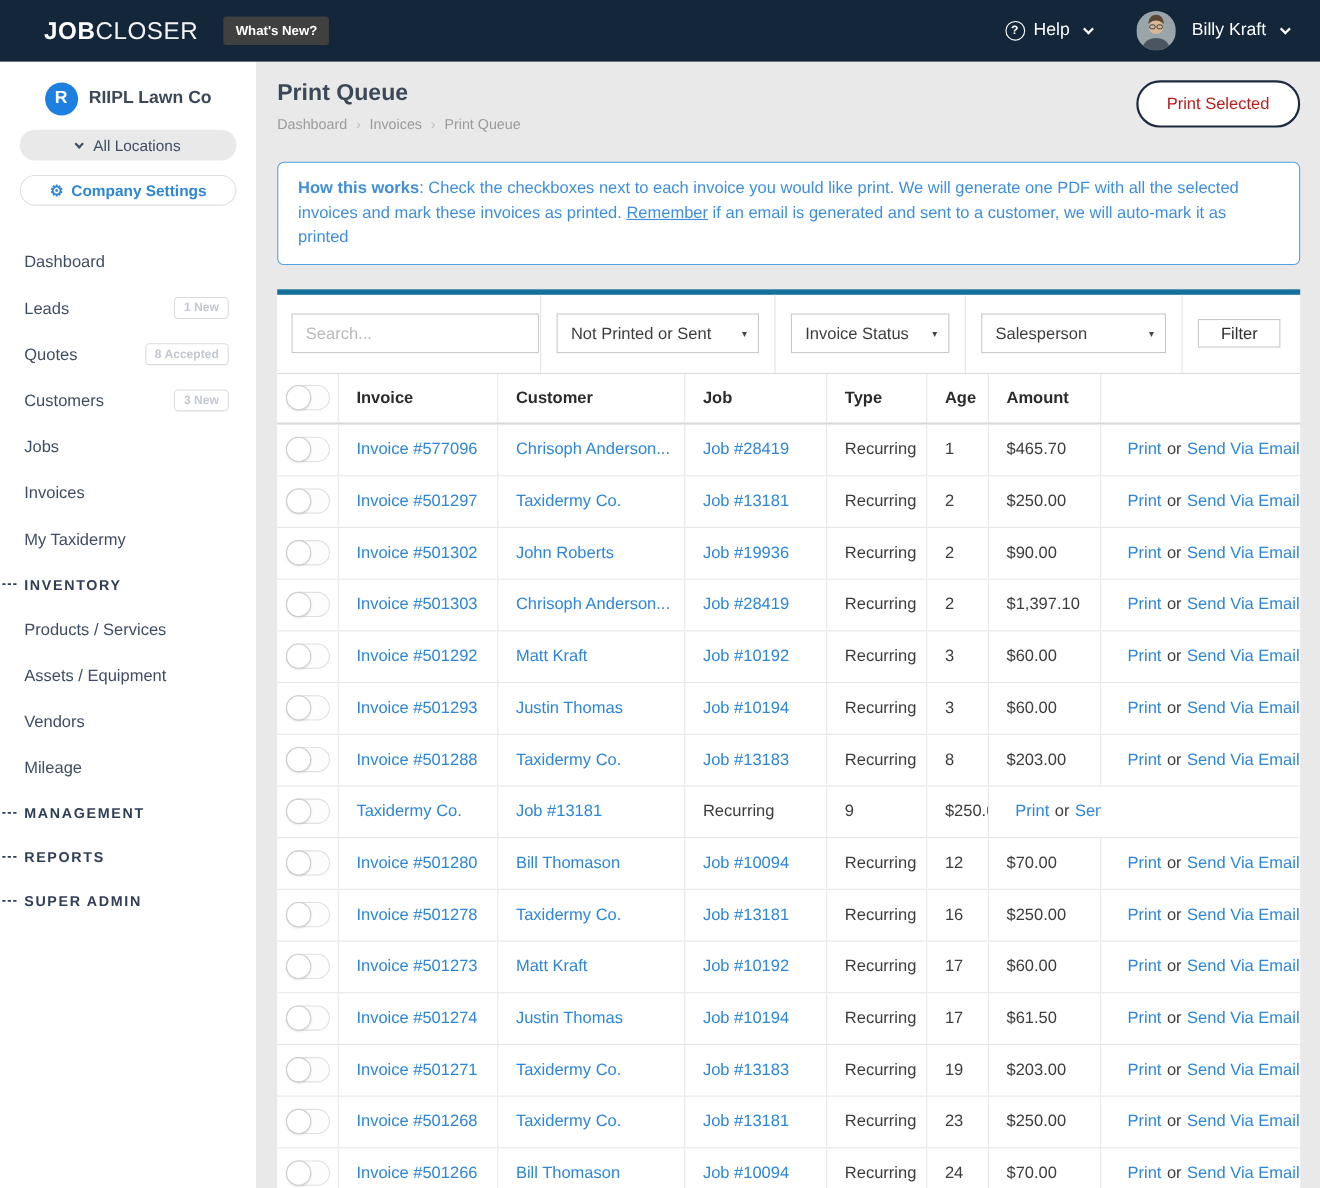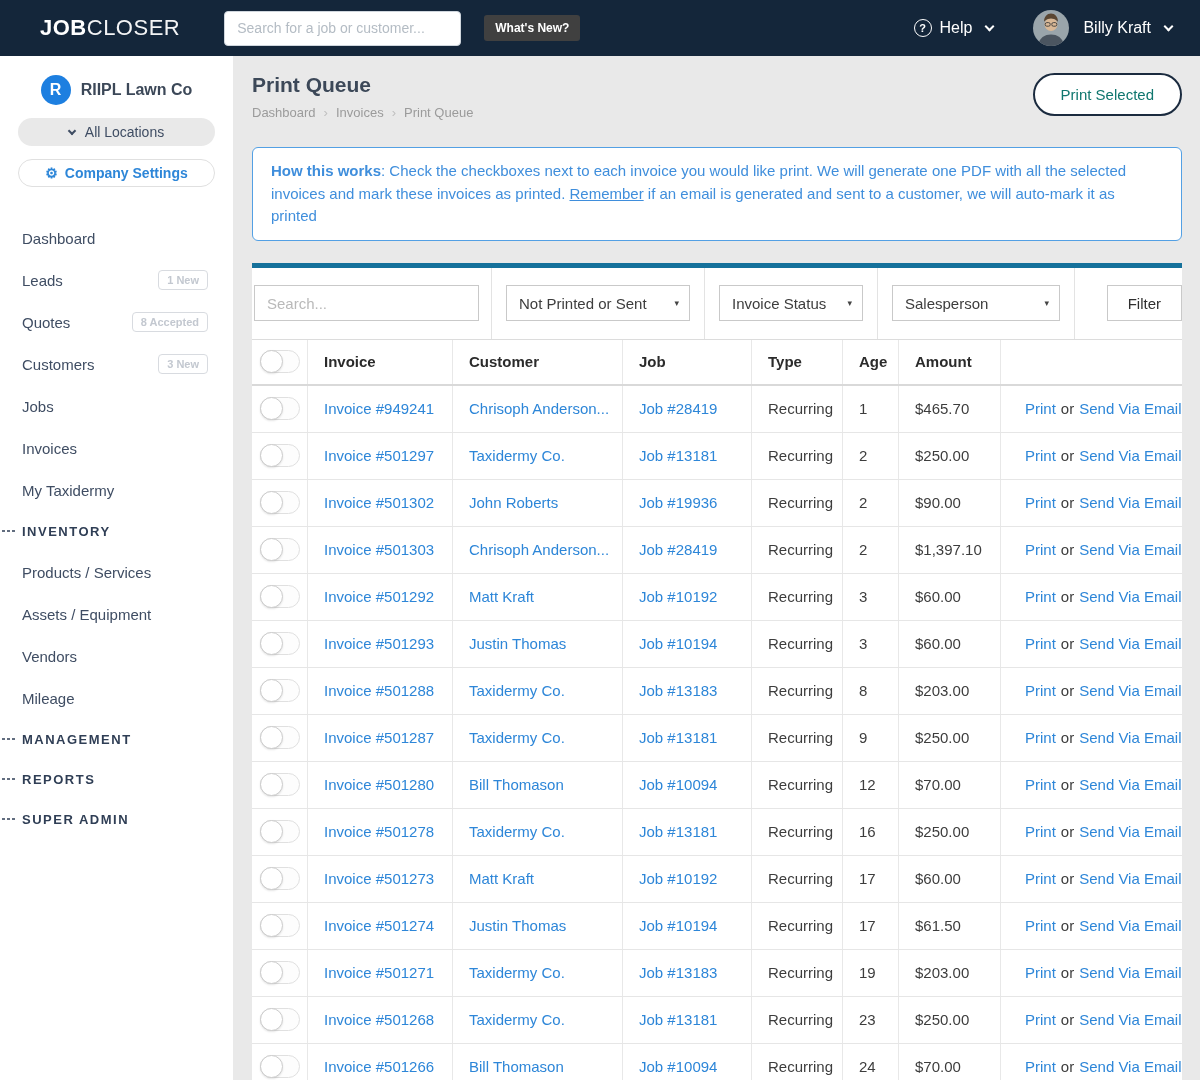--- a/index.html
+++ b/index.html
@@ -49,42 +49,42 @@
                font-weight:700; padding:3px 8px; border-radius:4px; background:#fff; }
 
   
   .main { position:absolute; top:56px; left:233px; right:0; bottom:0; background:#e9e9e9;
           padding:0 18px 0 19px; }
   .page-head { display:flex; align-items:flex-start; padding-top:17px; }
   .page-title { font-size:21px; font-weight:700; color:#3c4858; }
   .breadcrumb { margin-top:8px; font-size:13px; color:#9b9b9b; display:flex; align-items:center; gap:8px; }
   .crumb { cursor:pointer; }
   .crumb-sep { color:#c0c0c0; font-size:13px; }
-  .print-selected { margin-left:auto; background:#fff; border:2px solid #1b2b3f; color:#0f766e;
+  .print-selected { margin-left:auto; background:#fff; border:2px solid #1b2b3f; color:#b91c1c;
                     border-radius:22px; padding:11px 26px; font-size:15px; cursor:pointer;
                     font-family:"Liberation Sans",sans-serif; }
   .info-box { margin-top:27px; background:#fff; border:1px solid #53a0e4; border-radius:6px;
               padding:12px 18px; font-size:15px; line-height:1.5; color:#3f8edc; }
   .info-box b { font-weight:700; }
   .info-box u { cursor:pointer; }
 
   
   .card { margin-top:22px; background:#fff; border-top:5px solid #15719b; }
   .filter-row { display:grid; grid-template-columns:240px 213px 173px 197px 1fr; height:72px;
                 border-bottom:1px solid #dcdcdc; }
-  .f-sec { border-right:1px solid #e3e3e3; display:flex; align-items:center;justify-content:flex-end; }
+  .f-sec { border-right:1px solid #e3e3e3; display:flex; align-items:center; }
   .f-sec:last-child { border-right:none; }
   .f-search { flex:1; margin:0 12px 0 13px; height:36px; border:1px solid #c9c9c9; padding:0 12px;
               font-size:15px; color:#333; outline:none; font-family:"Liberation Sans",sans-serif; }
   .f-search::placeholder { color:#b9b9b9; }
   .dropdown { flex:1; margin:0 14px; height:36px; border:1px solid #c9c9c9; background:#fff;
               display:flex; align-items:center; justify-content:space-between; padding:0 10px 0 12px;
               font-size:15px; color:#3d3d3d; cursor:pointer; }
   .dd-arrow { font-size:9px; color:#444; }
-  .filter-btn { margin-left:14px; height:36px; padding:0 20px; background:#fff; border:1px solid #c9c9c9;
+  .filter-btn { margin-left:14px; height:26px; padding:0 20px; background:#fff; border:1px solid #c9c9c9;
                 font-size:15px; color:#2f2f2f; cursor:pointer; font-family:"Liberation Sans",sans-serif; }
   .tbl-row { display:grid; grid-template-columns:56px 145px 170px 129px 91px 56px 102px 1fr; }
   .tbl-head { height:46px; border-bottom:2px solid #d9d9d9; }
   .tbl-data { height:47px; border-bottom:1px solid #e6e6e6; }
   .cell { display:flex; align-items:center; padding-left:16px; font-size:15px; color:#3d3d3d;
           border-right:1px solid #e8e8e8; overflow:hidden; white-space:nowrap; }
   .cell:last-child { border-right:none; }
   .cell.hd { font-weight:700; color:#2b2b2b; }
   .cell.tgl { justify-content:center; padding-left:0; }
   .cell.actions { padding-left:24px; gap:5px; }
@@ -93,21 +93,20 @@
             position:relative; cursor:pointer; }
   .toggle::after { content:''; position:absolute; left:-1px; top:-1px; width:21px; height:21px;
                    border-radius:50%; background:#fff; border:1px solid #ccc;
                    box-shadow:0 1px 2px rgba(0,0,0,.1); }
 </style>
 </head>
 <body>
 
 <div class="navbar">
   <div class="logo"><b>JOB</b><span class="lt">CLOSER</span></div>
-  <input class="nav-search" placeholder="Search for a job or customer..." style="">
   <div class="whats-new">What's New?</div>
   <div class="nav-right">
     <div class="help-wrap">
       <span class="qcircle">?</span>
       <span>Help</span>
       <span class="chev"></span>
     </div>
     <div class="avatar">
       <svg viewBox="0 0 36 36" width="36" height="36">
         <rect width="36" height="36" fill="#9aa5ab"></rect>
@@ -256,21 +255,21 @@
       <div class="cell hd">Age</div>
       <div class="cell hd">Amount</div>
       <div class="cell"></div>
     </div>
     <div id="table-body">
         <div class="tbl-row tbl-data">
           <div class="cell tgl">
             <div class="toggle"></div>
           </div>
           <div class="cell">
-            <span class="link">Invoice #949241</span>
+            <span class="link">Invoice #577096</span>
           </div>
           <div class="cell">
             <span class="link">Chrisoph Anderson...</span>
           </div>
           <div class="cell">
             <span class="link">Job #28419</span>
           </div>
           <div class="cell">Recurring</div>
           <div class="cell">1</div>
           <div class="cell">$465.70</div>
@@ -410,23 +409,20 @@
             <span class="link">Print</span>
             <span>or</span>
             <span class="link">Send Via Email</span>
           </div>
         </div>
         <div class="tbl-row tbl-data">
           <div class="cell tgl">
             <div class="toggle"></div>
           </div>
           <div class="cell">
-            <span class="link">Invoice #501287</span>
-          </div>
-          <div class="cell">
             <span class="link">Taxidermy Co.</span>
           </div>
           <div class="cell">
             <span class="link">Job #13181</span>
           </div>
           <div class="cell">Recurring</div>
           <div class="cell">9</div>
           <div class="cell">$250.00</div>
           <div class="cell actions">
             <span class="link">Print</span>

